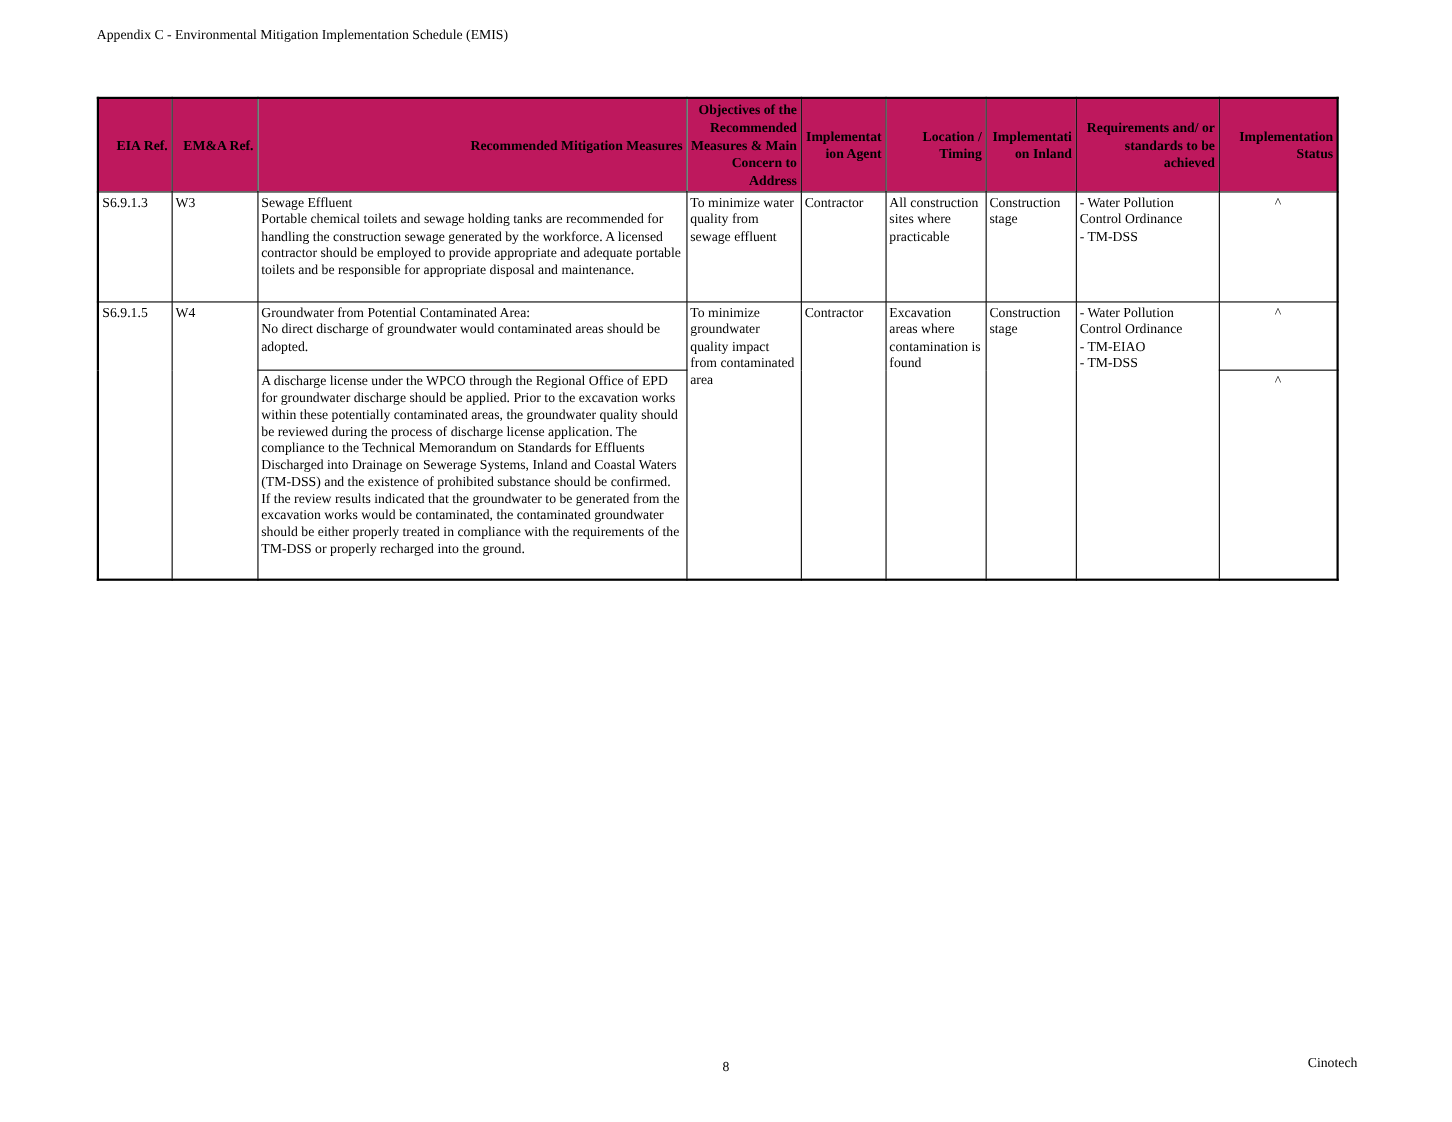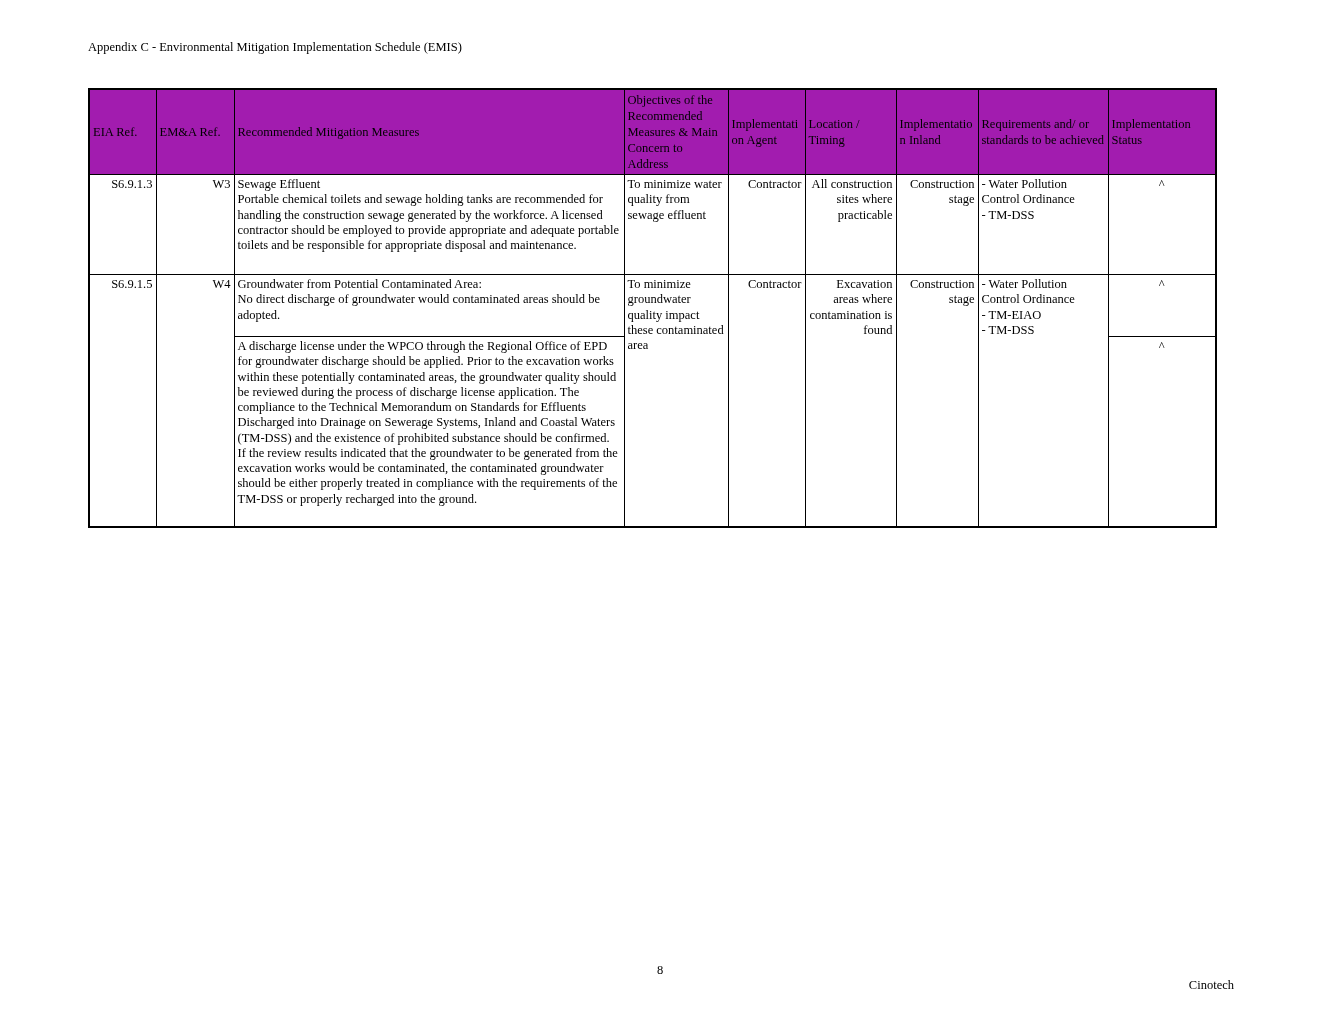--- a/index.html
+++ b/index.html
@@ -7,21 +7,21 @@
   body {
     width: 1320px;
     height: 1020px;
     position: relative;
     font-family: "Liberation Serif", serif;
     color: #000;
   }
   .doc-header {
     position: absolute;
     left: 88px;
-    top: 40px;
+    top: 24px;
     font-size: 12.5px;
     white-space: nowrap;
   }
   table.emis-table {
     position: absolute;
     left: 88px;
     top: 88px;
     width: 1127px;
     border-collapse: collapse;
     table-layout: fixed;
@@ -29,48 +29,47 @@
   }
   .emis-table th, .emis-table td {
     border: 1px solid #000;
     font-size: 12.5px;
     line-height: 1.22;
     vertical-align: top;
     padding: 2px 3px;
     overflow: hidden;
   }
   .emis-table th {
-    background: #a21caf;
-    font-weight: normal;
-    text-align: left;
+    background: #be185d;
+    font-weight: bold;
+    text-align: right;
     vertical-align: middle;
     line-height: 1.28;
   }
   .brk { word-break: break-all; margin-left: 27px; }
-  .ctr { text-align: right; }
+  .ctr { text-align: left; }
   .status-cell {
     text-align: center;
     font-size: 11px;
     vertical-align: top;
   }
   .measure-title { }
   .page-number {
     position: absolute;
     left: 0;
     right: 0;
     top: 963px;
     text-align: center;
     font-size: 12.5px;
   }
   .brand {
     position: absolute;
     right: 86px;
     top: 959px;
     font-size: 12.5px;
-    margin-top: 19px;
   }
 </style>
 </head>
 <body>
 
 <div class="doc-header">Appendix C - Environmental Mitigation Implementation Schedule (EMIS)</div>
 
 <table class="emis-table">
   <colgroup>
     <col style="width:67px">
@@ -114,21 +113,21 @@
       </td>
       <td class="status-cell">^</td>
     </tr>
     <tr style="height:62px">
       <td class="ctr" rowspan="2">S6.9.1.5</td>
       <td class="ctr" rowspan="2">W4</td>
       <td>
         <div class="measure-title">Groundwater from Potential Contaminated Area:</div>
         <div>No direct discharge of groundwater would contaminated areas should be adopted.</div>
       </td>
-      <td rowspan="2">To minimize groundwater quality impact these contaminated area</td>
+      <td rowspan="2">To minimize groundwater quality impact from contaminated area</td>
       <td class="ctr" rowspan="2">Contractor</td>
       <td class="ctr" rowspan="2">Excavation areas where contamination is found</td>
       <td class="ctr" rowspan="2">Construction stage</td>
       <td rowspan="2">
         <div>- Water Pollution Control Ordinance</div>
         <div>- TM-EIAO</div>
         <div>- TM-DSS</div>
       </td>
       <td class="status-cell">^</td>
     </tr>

